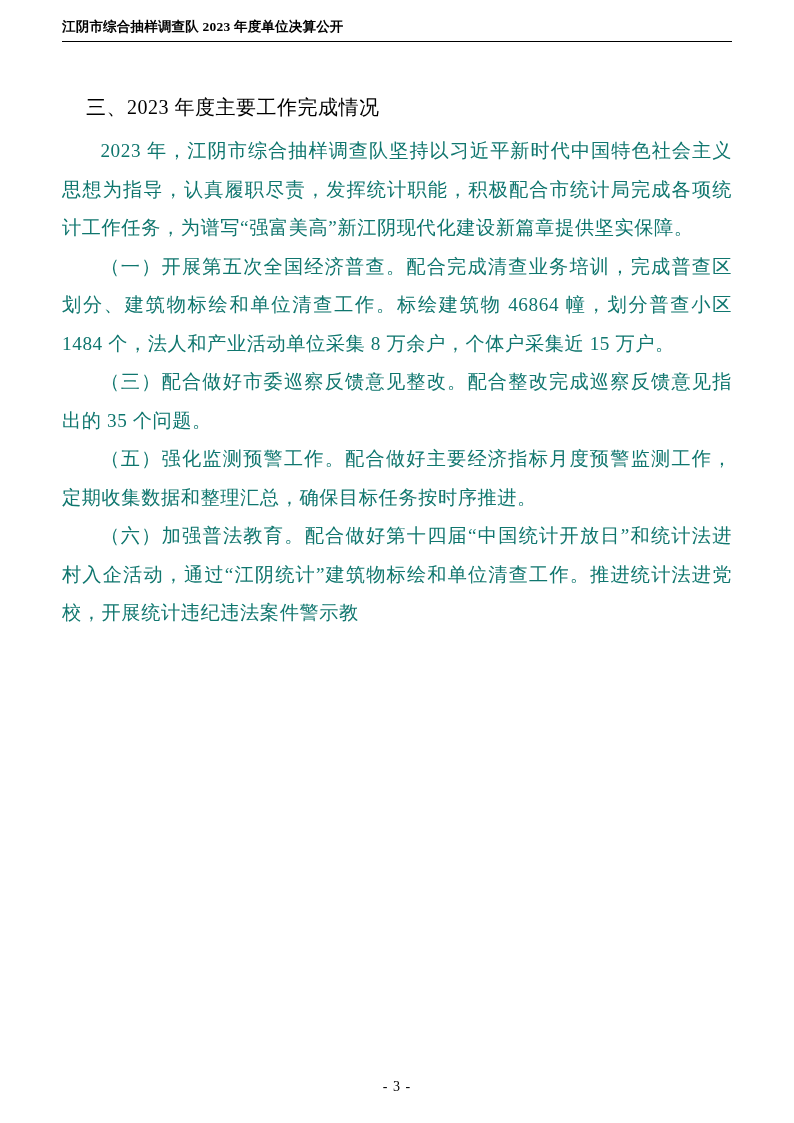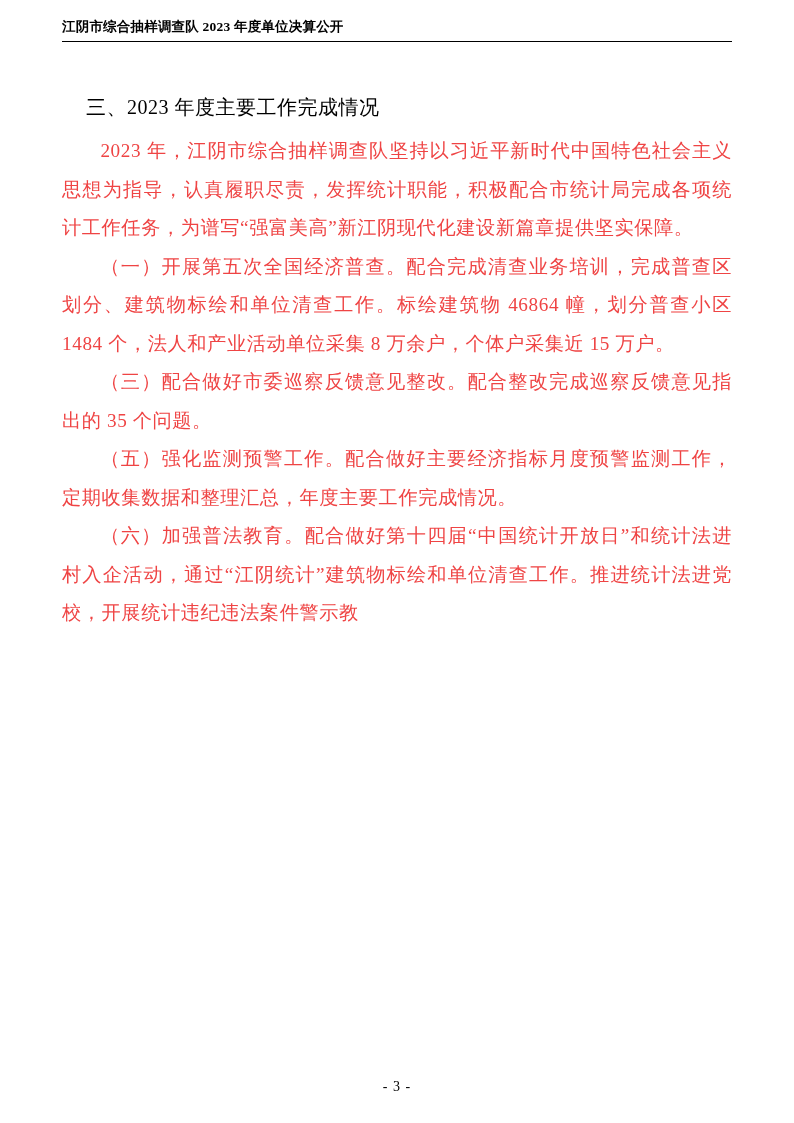--- a/index.html
+++ b/index.html
@@ -62,21 +62,21 @@
   }
   p.para {
     font-family: "Liberation Serif", "DejaVu Serif", serif;
     font-size: 19.2px;
     line-height: 38.5px;
     letter-spacing: 0.6px;
     margin: 0 0 0 0;
     text-align: justify;
     text-justify: inter-ideograph;
     text-indent: 2em;
-    color: #ef4444;
+    color: #0f766e;
   }
   
   .footer {
     position: absolute;
     bottom: 28px;
     left: 0;
     width: 794px;
     text-align: center;
     font-family: "Liberation Serif", "DejaVu Serif", serif;
     font-size: 14px;
@@ -92,21 +92,21 @@
   <div class="header">
     <div class="header-text">江阴市综合抽样调查队 2023 年度单位决算公开</div>
     <div class="header-rule"></div>
   </div>
 
   <div class="content">
     <h2 class="section-title">三、2023 年度主要工作完成情况</h2>
     <p class="para">2023 年，江阴市综合抽样调查队坚持以习近平新时代中国特色社会主义思想为指导，认真履职尽责，发挥统计职能，积极配合市统计局完成各项统计工作任务，为谱写“强富美高”新江阴现代化建设新篇章提供坚实保障。</p>
     <p class="para">（一）开展第五次全国经济普查。配合完成清查业务培训，完成普查区划分、建筑物标绘和单位清查工作。标绘建筑物 46864 幢，划分普查小区 1484 个，法人和产业活动单位采集 8 万余户，个体户采集近 15 万户。</p>
     <p class="para">（三）配合做好市委巡察反馈意见整改。配合整改完成巡察反馈意见指出的 35 个问题。</p>
-    <p class="para">（五）强化监测预警工作。配合做好主要经济指标月度预警监测工作，定期收集数据和整理汇总，年度主要工作完成情况。</p>
+    <p class="para">（五）强化监测预警工作。配合做好主要经济指标月度预警监测工作，定期收集数据和整理汇总，确保目标任务按时序推进。</p>
     <p class="para">（六）加强普法教育。配合做好第十四届“中国统计开放日”和统计法进村入企活动，通过“江阴统计”建筑物标绘和单位清查工作。推进统计法进党校，开展统计违纪违法案件警示教</p>
   </div>
 
   <div class="footer">
     <span>- 3 -</span>
   </div>
 
 </div>
 
 </body></html>

